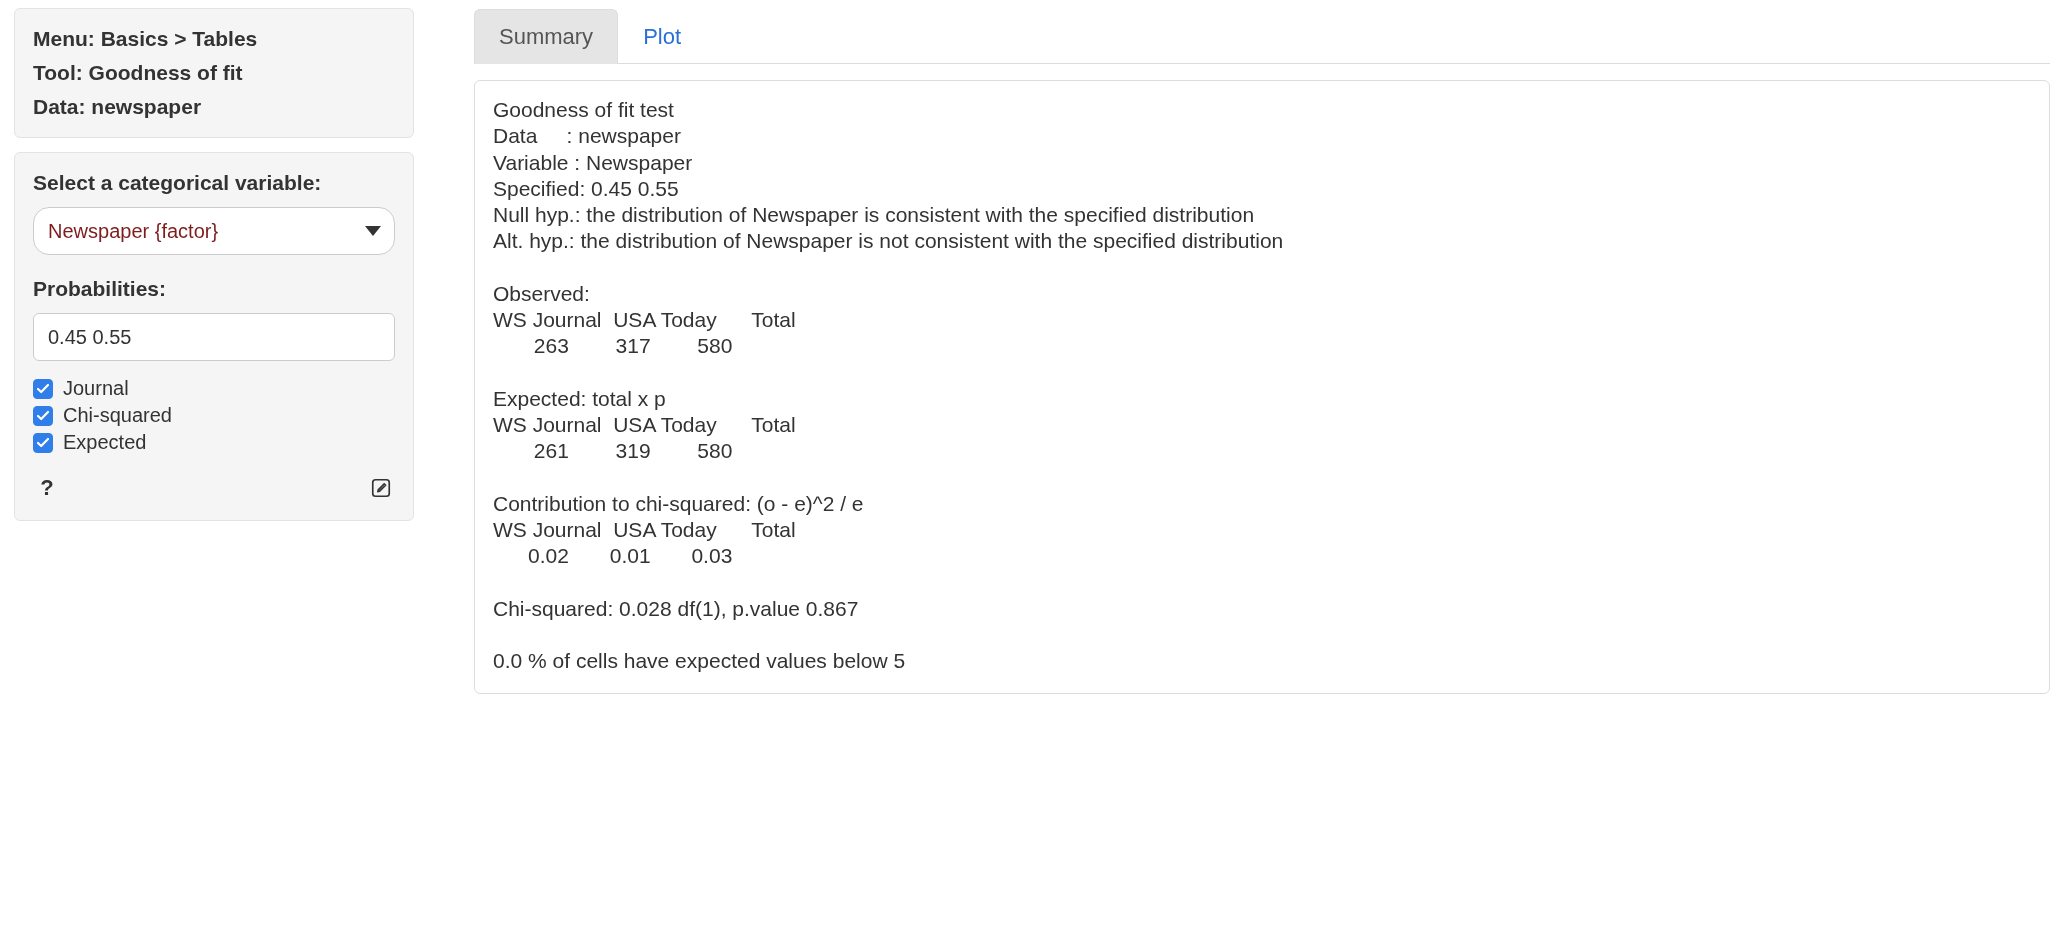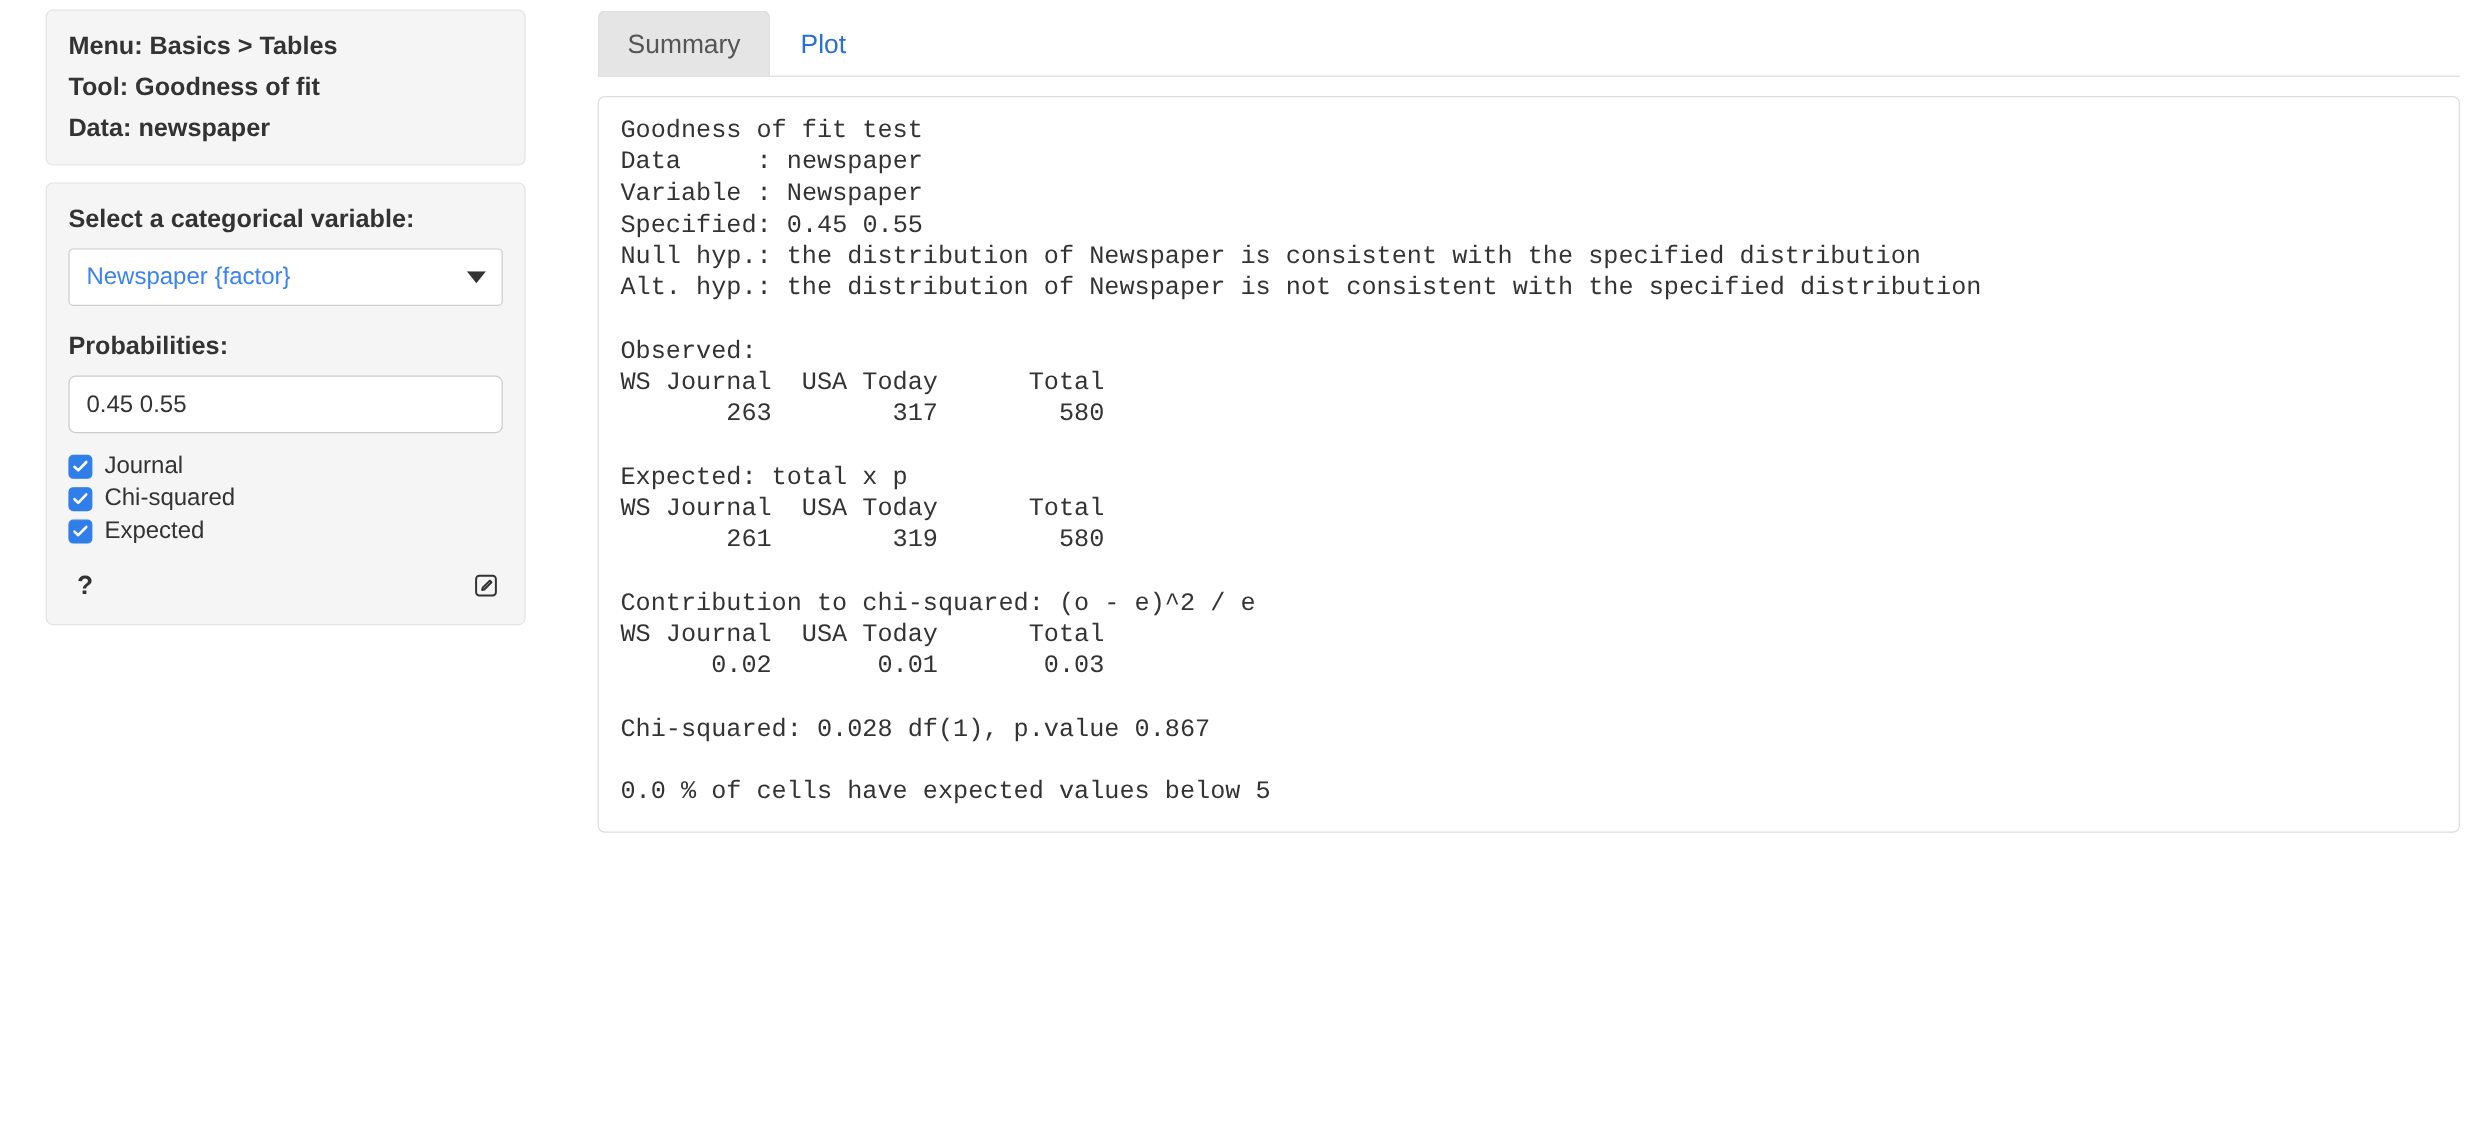--- a/index.html
+++ b/index.html
@@ -4,21 +4,21 @@
 <style>
   * { box-sizing: border-box; margin: 0; padding: 0; }
   body {
     font-family: "Helvetica Neue", Helvetica, Arial, sans-serif;
     font-size: 20px;
     color: #333;
     background: #fff;
     padding: 8px 14px;
   }
   .layout { display: flex; gap: 60px; align-items: flex-start; }
-  .sidebar { width: 400px; flex: 0 0 400px; margin-left: 24px; }
+  .sidebar { width: 400px; flex: 0 0 400px; }
   .main { flex: 1; min-width: 0; }
 
   .panel {
     background: #f5f5f5;
     border: 1px solid #e3e3e3;
     border-radius: 6px;
     padding: 18px 18px;
     margin-bottom: 14px;
   }
   .panel-header .line {
@@ -37,24 +37,24 @@
   }
   .select-wrap {
     position: relative;
     margin-bottom: 22px;
   }
   .select {
     width: 100%;
     height: 48px;
     background: #fff;
     border: 1px solid #ccc;
-    border-radius: 4px;
+    border-radius: 16px;
     padding: 0 44px 0 14px;
     font-size: 20px;
-    color: #3b82f6;
+    color: #7f1d1d;
     display: flex;
     align-items: center;
     cursor: pointer;
   }
   .caret {
     position: absolute;
     right: 14px;
     top: 50%;
     transform: translateY(-50%);
     pointer-events: none;
@@ -140,21 +140,21 @@
     border-color: #ddd;
   }
   .tab.inactive {
     color: #2a6fd6;
   }
 
   .output {
     border: 1px solid #ddd;
     border-radius: 6px;
     padding: 16px 18px 18px;
-    font-family: Liberation Mono, monospace;
+    font-family: Liberation Sans, sans-serif;
     font-size: 21px;
     line-height: 1.25;
     white-space: pre;
     color: #333;
     overflow-x: auto;
   }
 </style>
 </head>
 <body>
 

